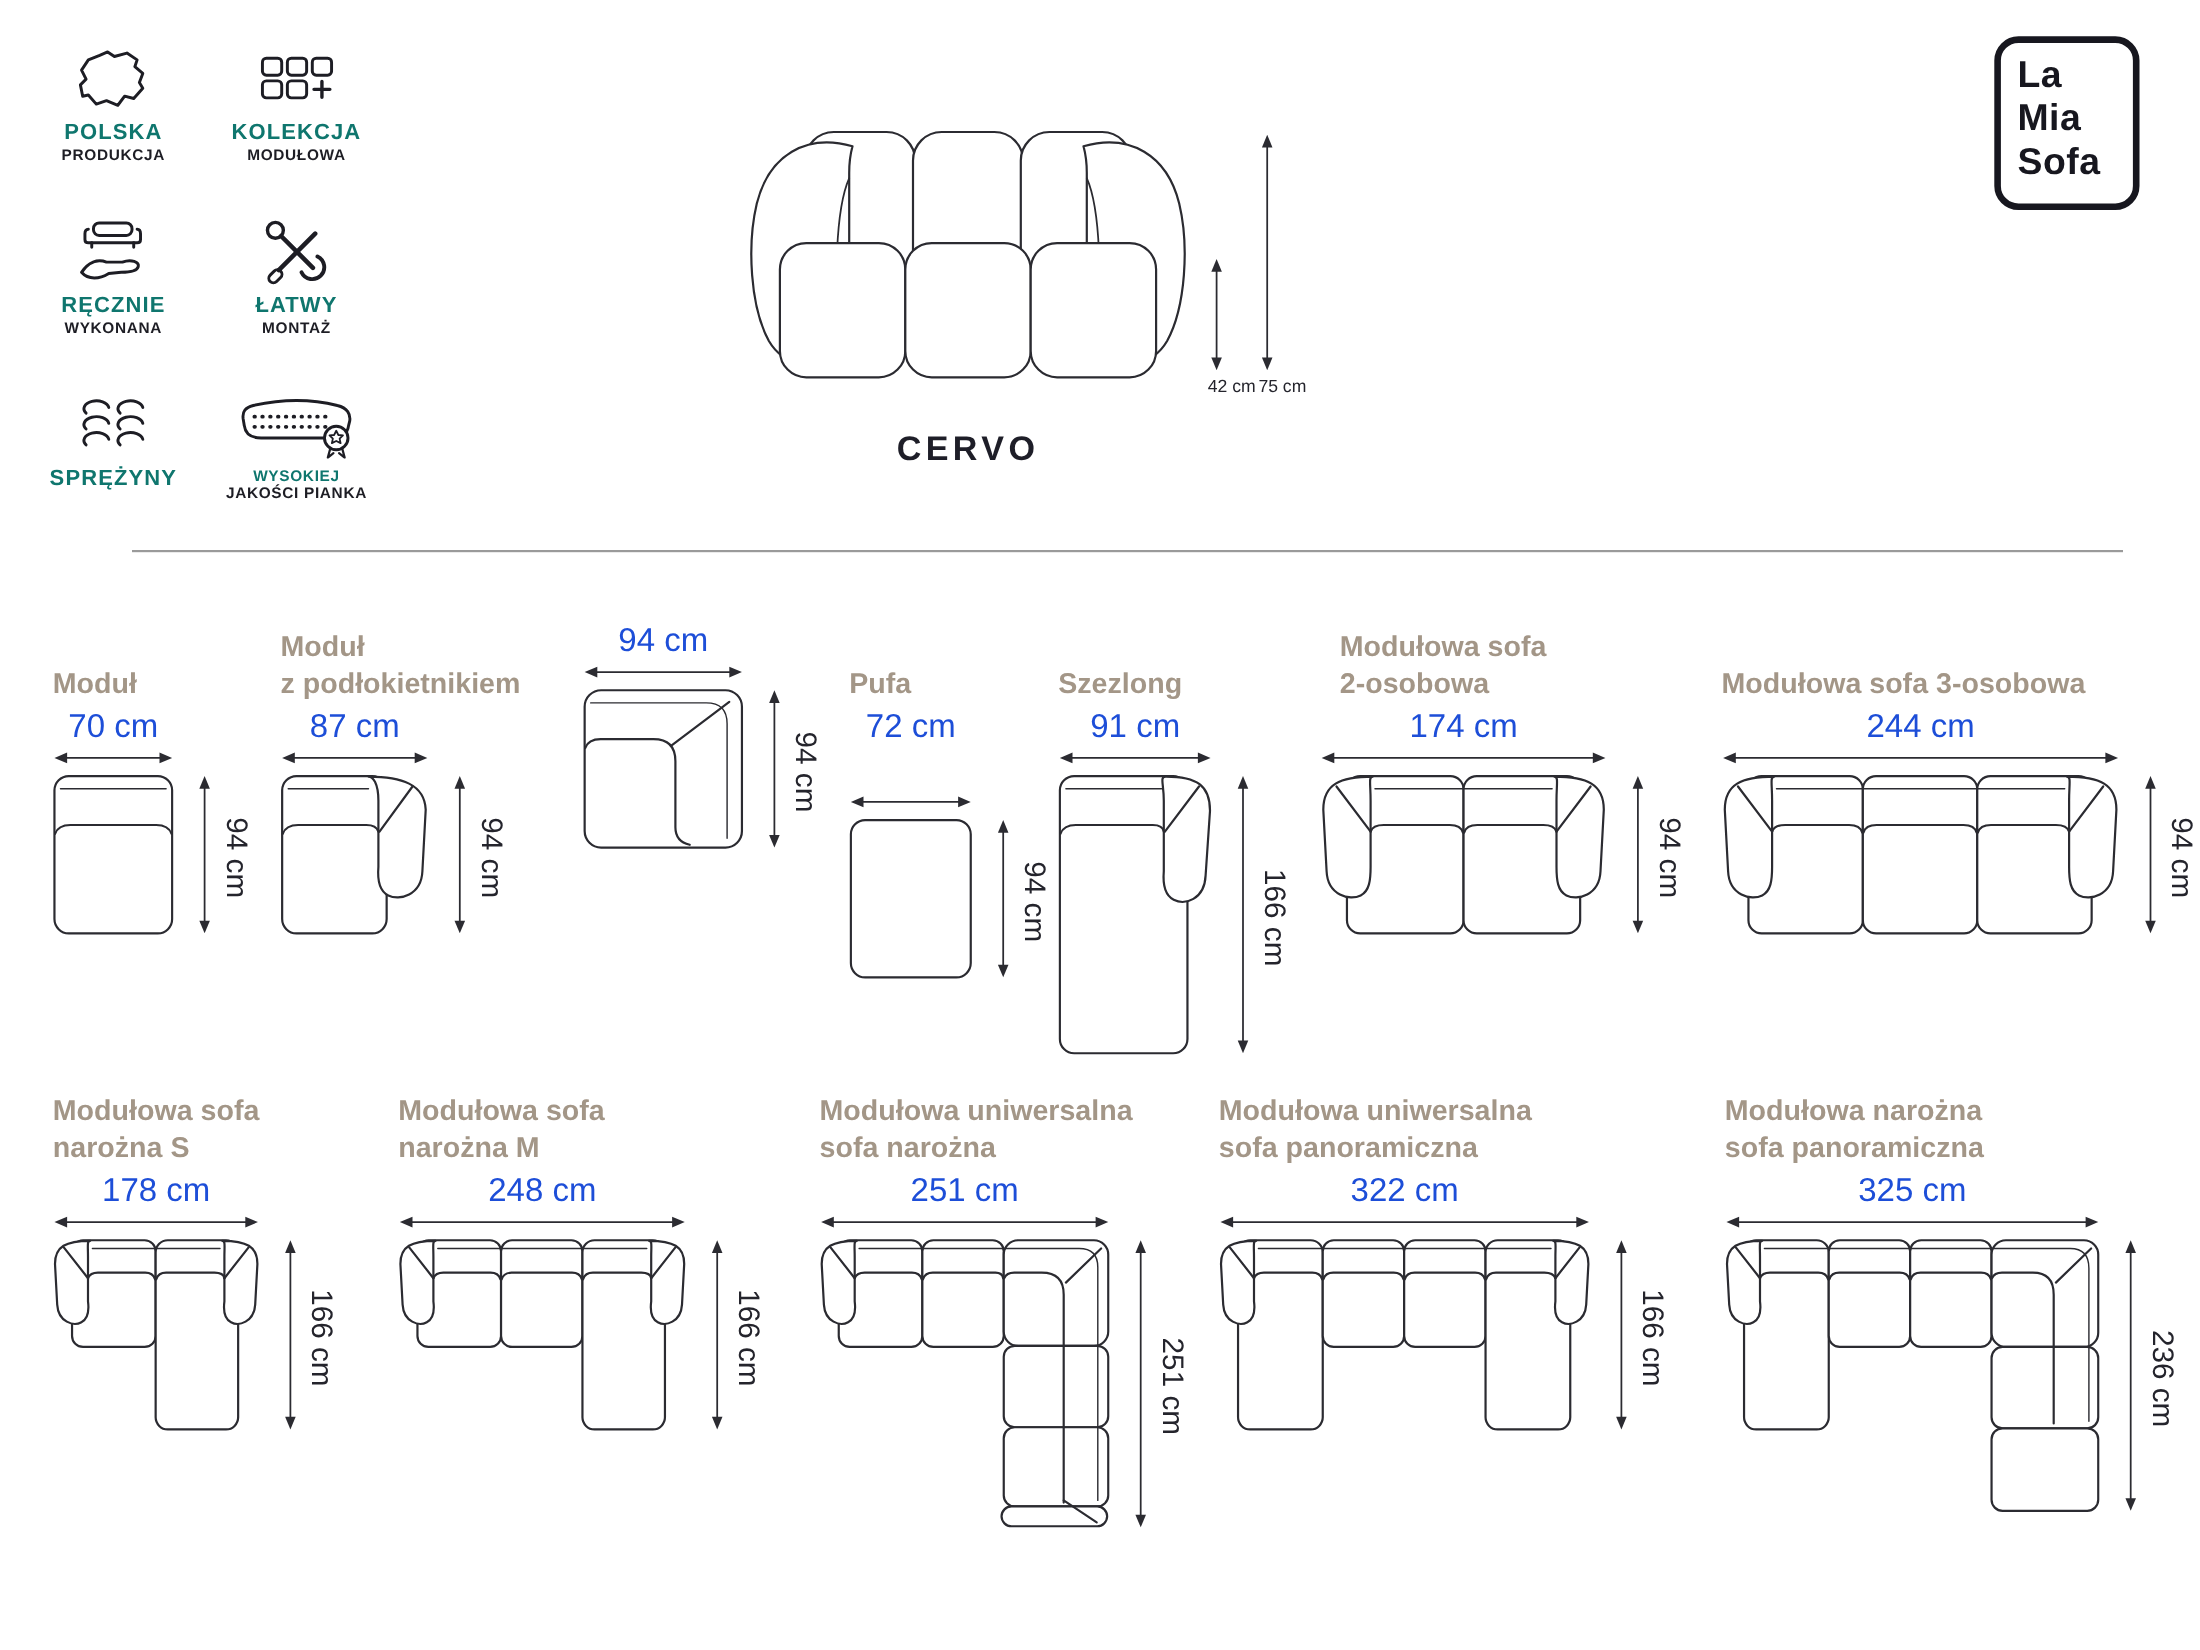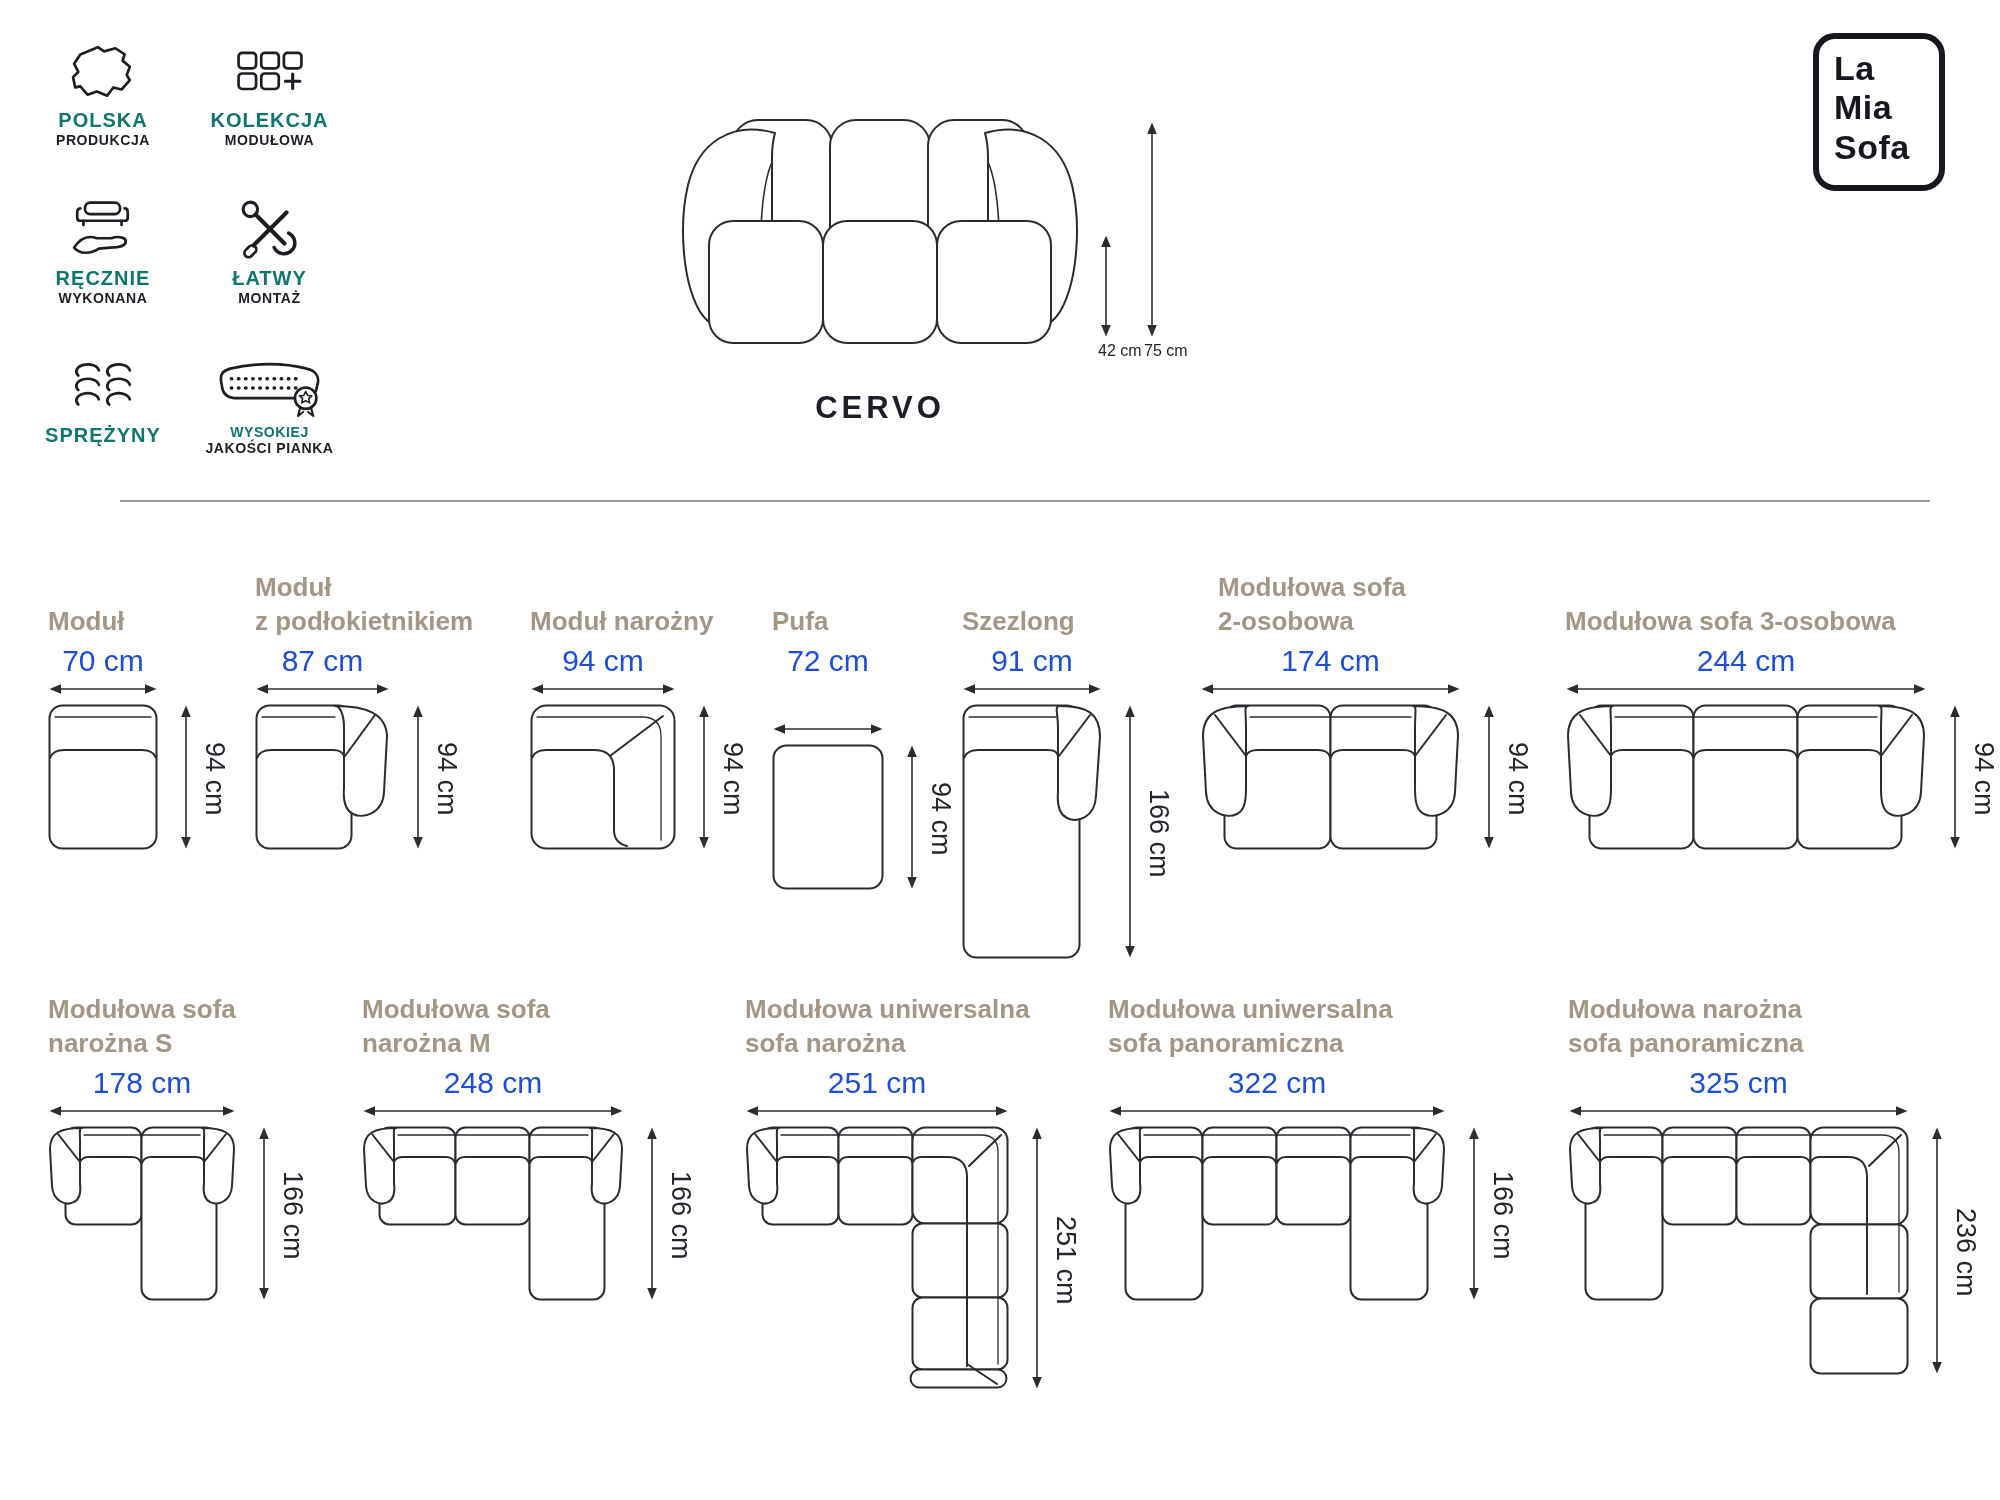--- a/index.html
+++ b/index.html
@@ -213,21 +213,20 @@
     <line x1="8" y1="11" x2="8" y2="135" stroke="#2b2b31" stroke-width="1.6"></line>
     <path d="M8,1.5 L3.2,13 L12.8,13 Z" fill="#2b2b31"></path>
     <path d="M8,144.5 L3.2,133 L12.8,133 Z" fill="#2b2b31"></path>
             </svg></div>
         <span class="t">94 cm</span>
       </div>
     </div>
   </div>
 
   <div class="itm r1" style="left:530px;top:560px;">
-    <div class="lab">Moduł narożny</div>
     <div class="dimw" style="width:146px;">
       <span class="t">94 cm</span>
       <div class="arrow-h"><svg width="146" height="14" viewBox="0 0 146 14">
     <line x1="11" y1="7" x2="135" y2="7" stroke="#2b2b31" stroke-width="1.6"></line>
     <path d="M1.5,7 L13,2.2 L13,11.8 Z" fill="#2b2b31"></path>
     <path d="M144.5,7 L133,2.2 L133,11.8 Z" fill="#2b2b31"></path>
           </svg></div>
     </div>
     <div class="drow">
       <svg class="dw" width="146" height="146" viewBox="0 0 146 146">

